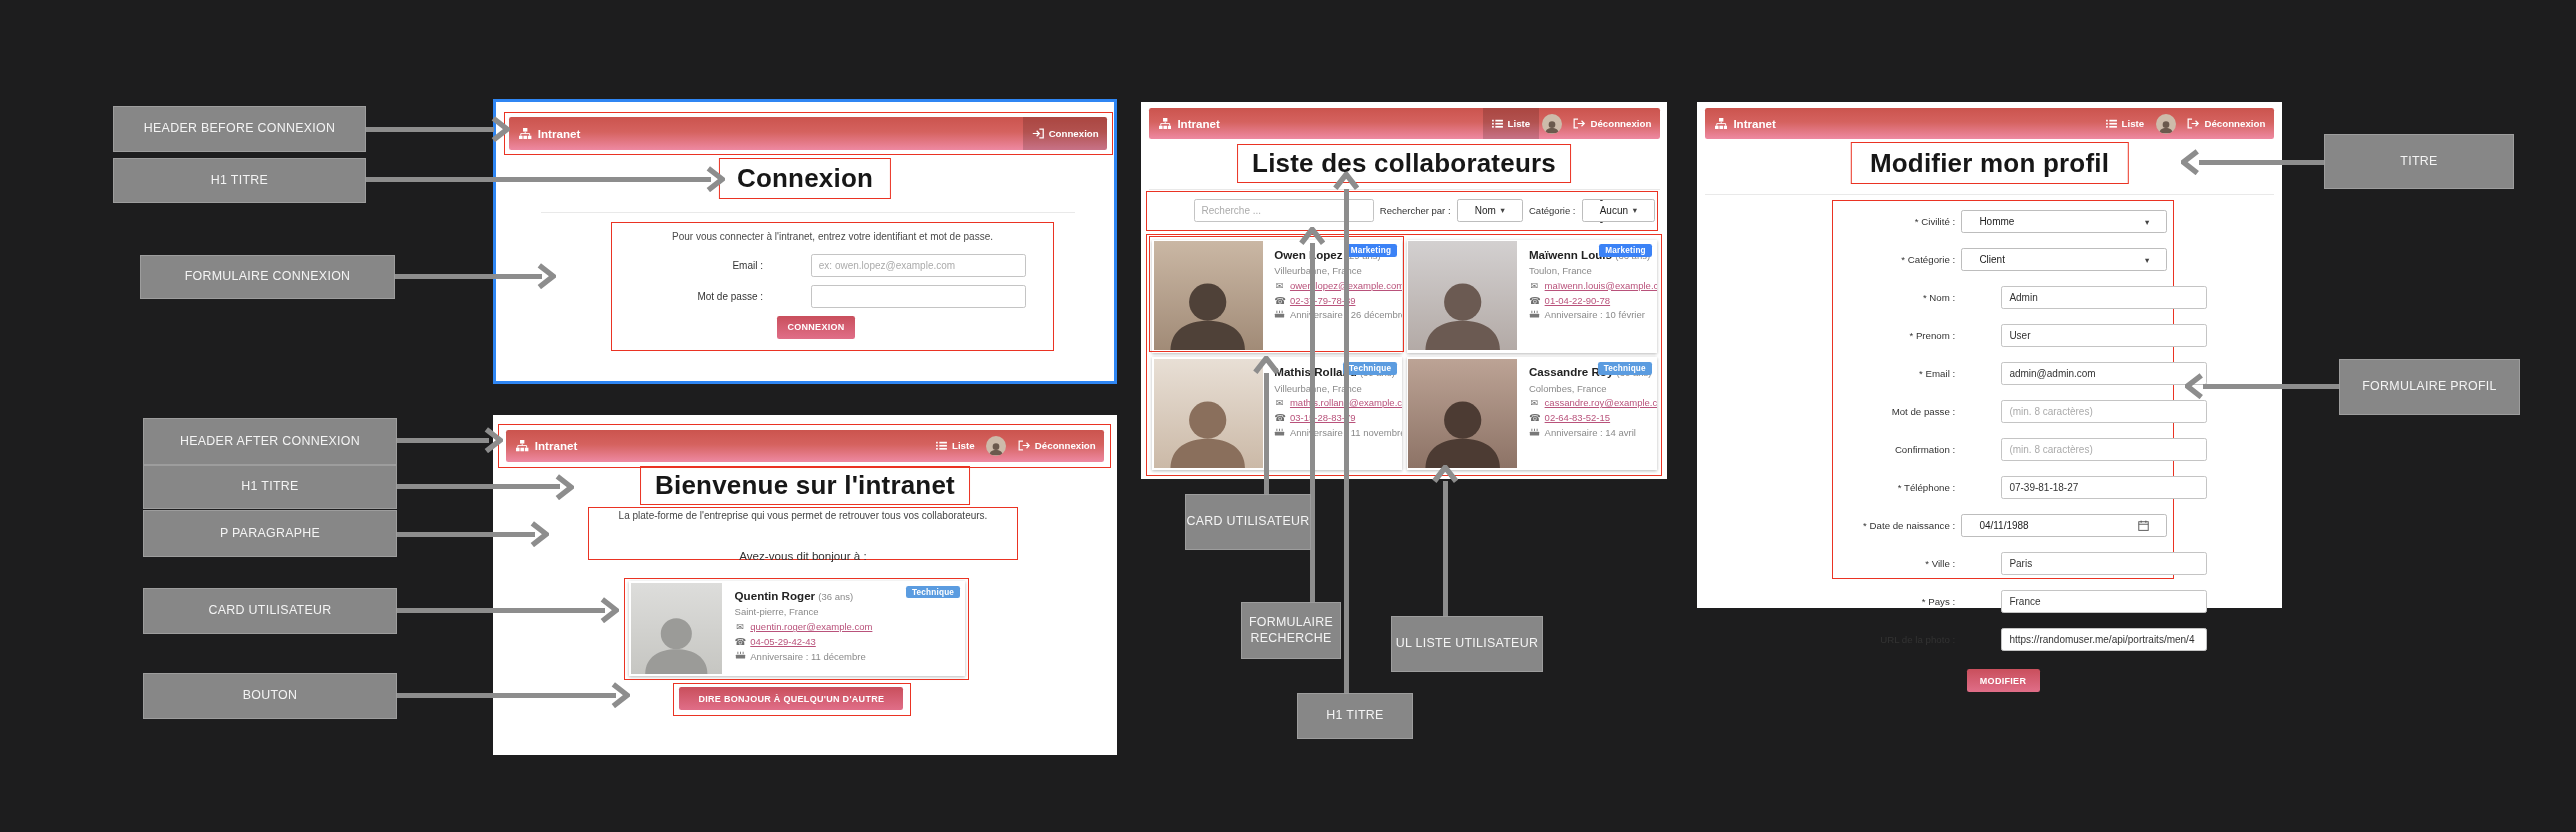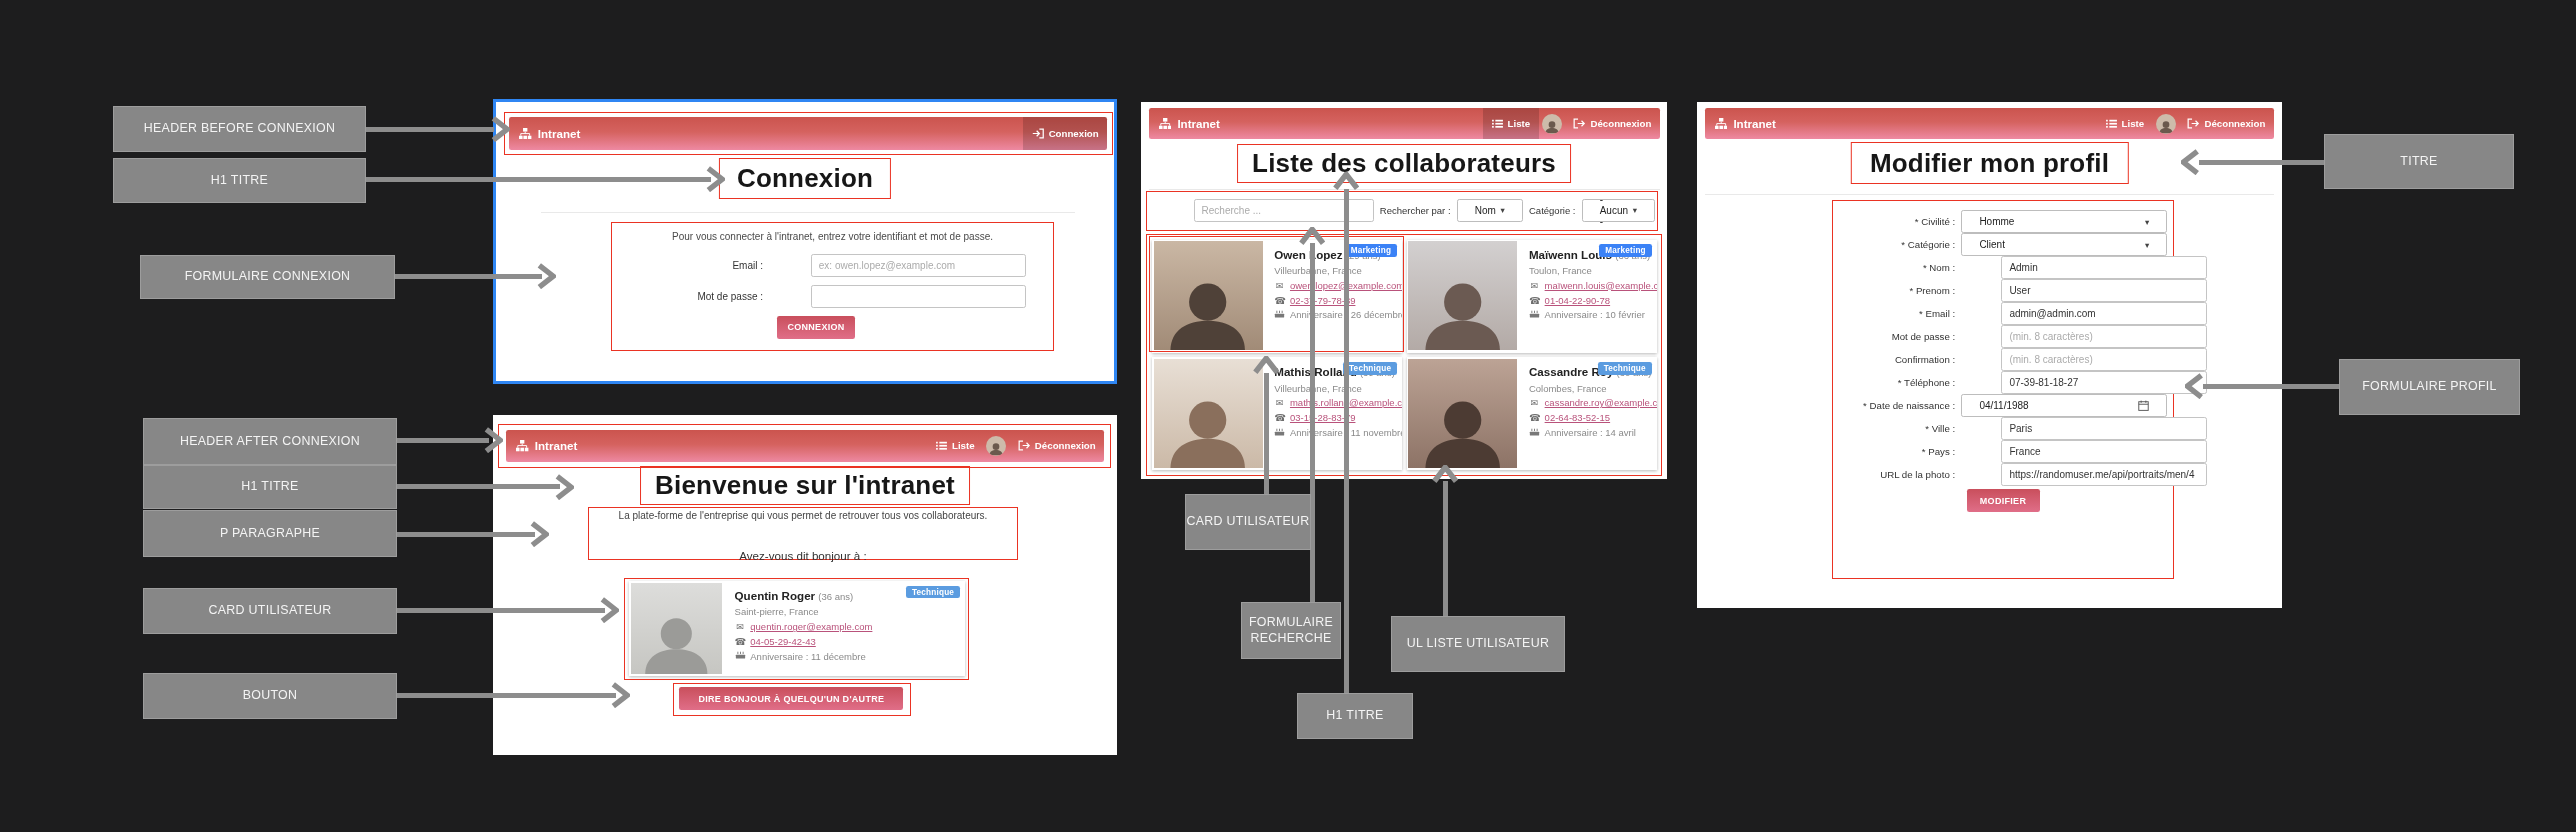--- a/index.html
+++ b/index.html
@@ -62,21 +62,21 @@
          padding:1.9px 6.2px;border-radius:2.3px;letter-spacing:0.2px;}
   .badge-tech{background:#5b9ce0;}
   .badge-mkt{background:#3b82f6;}
   
   .srow{position:absolute;display:flex;align-items:center;gap:6.2px;font-size:9.5px;color:#333;}
   .sel{display:flex;align-items:center;justify-content:space-between;padding:0 17px;gap:4.7px;
        border:0.8px solid #bdbdbd;border-radius:2.3px;height:23px;font-size:10px;color:#222;
        background:#fff;box-sizing:border-box;}
   .chev{color:#444;font-size:8.5px;line-height:1;}
   
-  .pform{position:absolute;display:flex;flex-direction:column;gap:0;box-sizing:border-box;}
+  .pform{position:absolute;display:flex;flex-direction:column;gap:15px;box-sizing:border-box;}
   .prow{display:flex;align-items:center;height:23px;flex:none;}
   .prow .plab{width:116px;text-align:right;font-size:9.7px;color:#333;margin-right:6.2px;flex:none;}
   .pctl{width:206px;flex:none;box-sizing:border-box;}
   .ulist{position:absolute;display:grid;grid-template-columns:1fr 1fr;gap:4.7px;padding:4.7px;
          box-sizing:border-box;z-index:2;}
   .lcard{position:relative;height:113px;}
   .lcard .photo{width:109px;height:109px;margin:1.6px;}
 </style>
 </head>
 <body>
@@ -562,21 +562,21 @@
 
   <div class="lbl" style="left:1185px;top:494px;width:126px;height:56px">
       <span>CARD UTILISATEUR</span>
     </div>
   <div class="lbl" style="left:1241px;top:602px;width:100px;height:57px">
       <span>FORMULAIRE RECHERCHE</span>
     </div>
   <div class="lbl" style="left:1297px;top:693px;width:116px;height:46px">
       <span>H1 TITRE</span>
     </div>
-  <div class="lbl" style="left:1391px;top:616px;width:174px;height:56px">
+  <div class="lbl" style="left:1391px;top:616px;width:152px;height:56px">
       <span>UL LISTE UTILISATEUR</span>
     </div>
 
   <div class="alinev" style="left:1264px;top:373px;height:121px"></div>
   <svg class="ah" style="left:1253px;top:356px" width="26.4" height="18.6" viewBox="0 0 34 24">
       <path d="M3 21 L17 3 L31 21" fill="none" stroke="#8d8d8d" stroke-width="7"></path>
     </svg>
   <div class="alinev" style="left:1310px;top:243px;height:359px"></div>
   <svg class="ah" style="left:1299px;top:227px" width="26.4" height="18.6" viewBox="0 0 34 24">
       <path d="M3 21 L17 3 L31 21" fill="none" stroke="#8d8d8d" stroke-width="7"></path>

